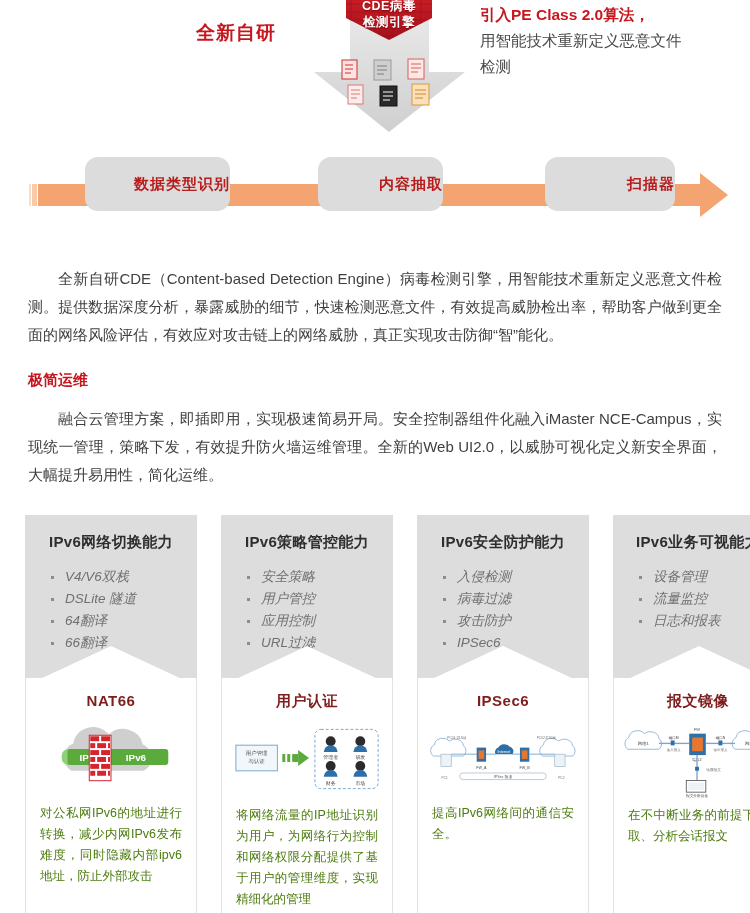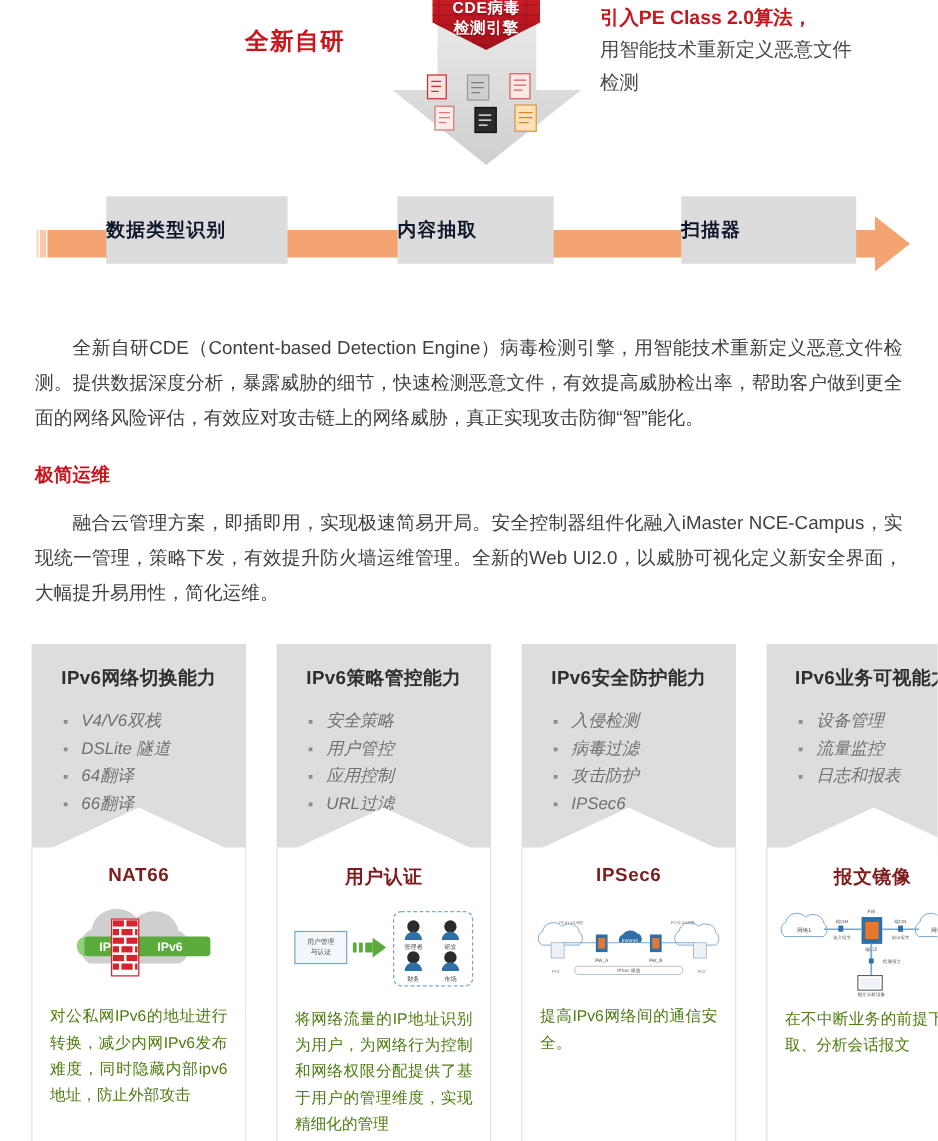--- a/index.html
+++ b/index.html
@@ -63,26 +63,26 @@
     position:absolute;left:29px;top:27px;height:22px;width:2px;
     background:#fbdcc6;
   }
   .flow-head{
     position:absolute;left:700px;top:16px;width:0;height:0;
     border-top:22px solid transparent;border-bottom:22px solid transparent;
     border-left:28px solid #f4a470;
   }
   .flow-box{
     position:absolute;top:0;height:54px;background:#dcdcdc;
-    display:flex;align-items:center;justify-content:flex-start;
-    font-size:15px;font-weight:bold;color:#0f172a;letter-spacing:1px;
+    display:flex;align-items:center;justify-content:flex-end;
+    font-size:15px;font-weight:bold;color:#b91c1c;letter-spacing:1px;border-radius:13px;
   }
   .flow-box.b1{left:85px;width:145px;}
   .flow-box.b2{left:318px;width:125px;}
-  .flow-box.b3{left:545px;width:140px;}
+  .flow-box.b3{left:545px;width:130px;}
 
   
   .prose{margin:30px 28px 0 28px;}
   .para{
     font-size:15px;line-height:28px;color:#3f3f41;text-indent:2em;
     text-align:justify;
   }
   .sec-title{
     font-size:15px;font-weight:bold;color:#c7161e;margin:22px 0 2px 0;
   }

